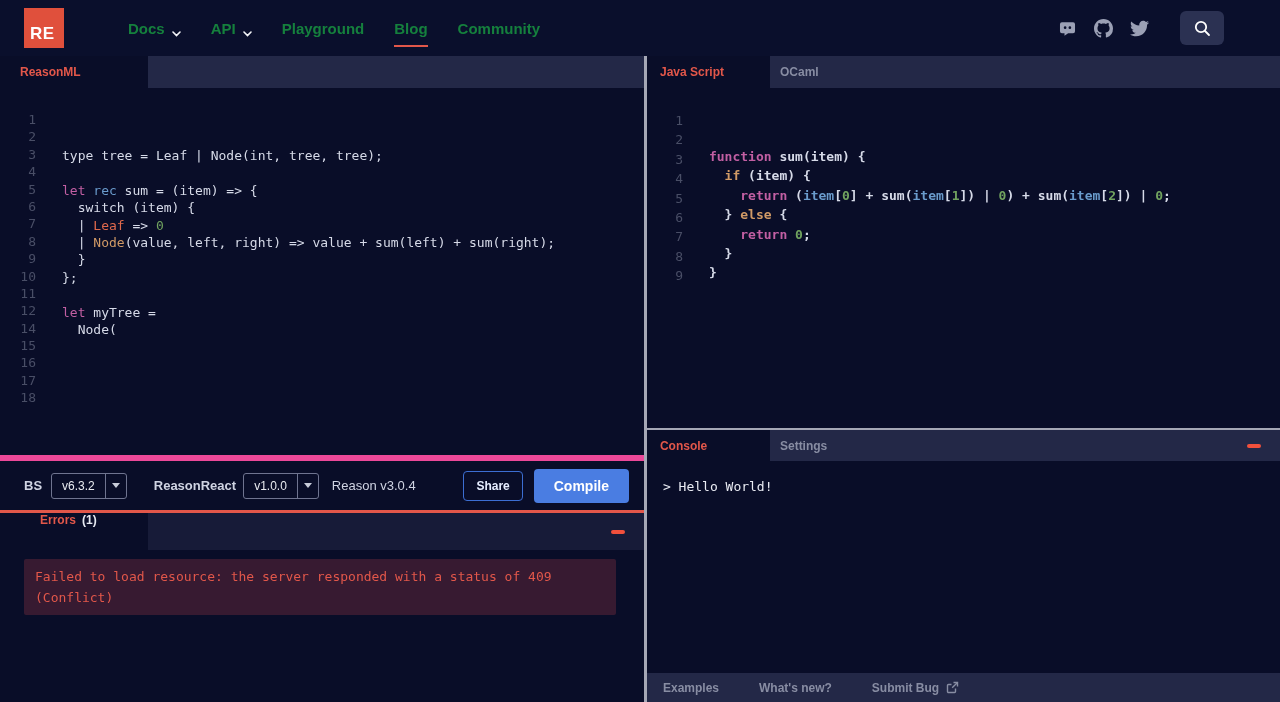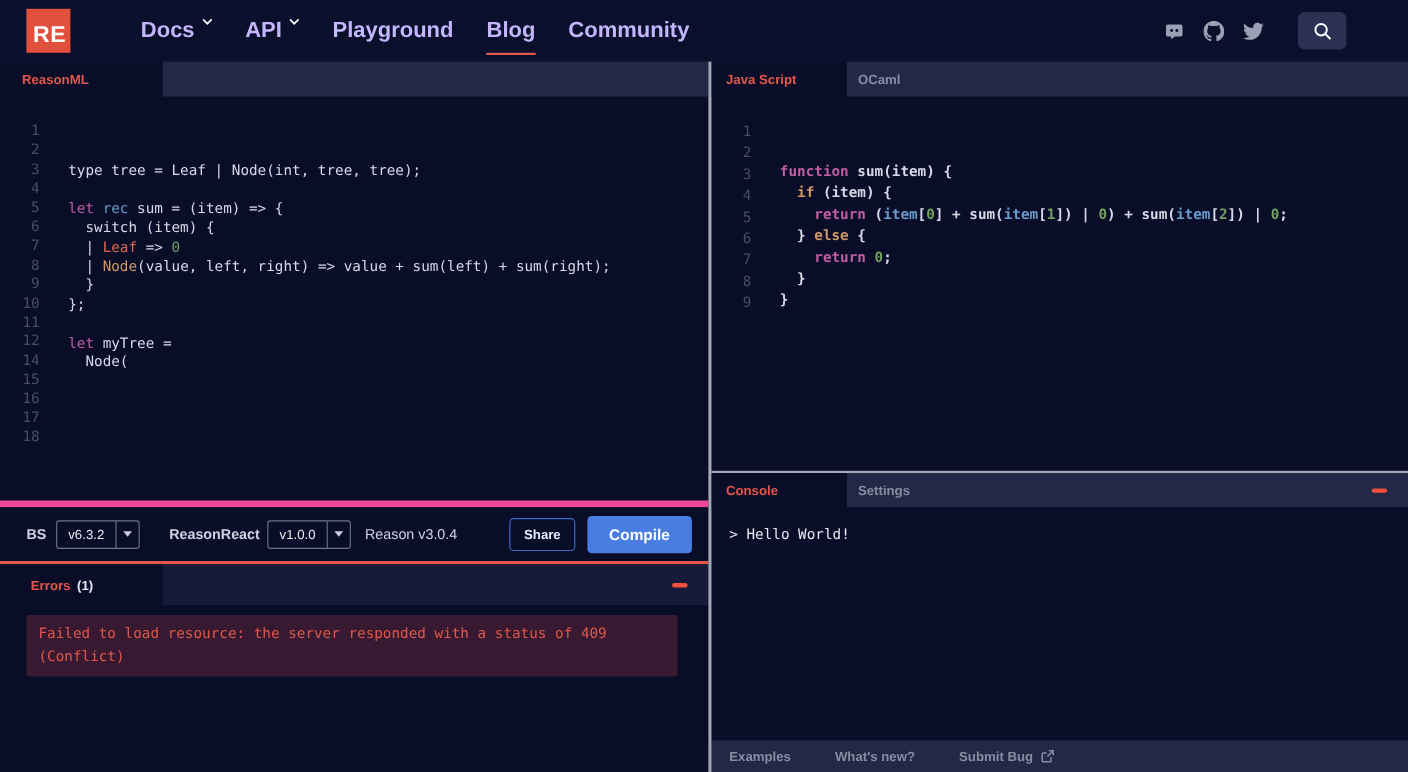--- a/index.html
+++ b/index.html
@@ -3,25 +3,25 @@
 <meta charset="utf-8">
 <style>
   * { margin:0; padding:0; box-sizing:border-box; }
   html,body { width:1280px; height:702px; overflow:hidden; background:#090d28;
     font-family:"Liberation Sans", sans-serif; }
 
   
   .navbar { height:56px; background:#0a0f2c; display:flex; align-items:center;
     padding:0 56px 0 24px; }
   .logo { width:40px; height:40px; background:#e0503c; color:#fff; font-weight:800;
-    font-size:21px; display:flex; align-items:flex-end; padding:0 0 4px 6px;
+    font-size:17px; display:flex; align-items:flex-end; padding:0 0 4px 6px;
     letter-spacing:.5px; flex-shrink:0; cursor:pointer; }
   .nav-items { display:flex; margin-left:64px; gap:30px; align-items:center; }
-  .nav-item { color:#c4b5fd; font-size:20px; font-weight:600; display:flex;
-    align-items:flex-start; gap:7px; position:relative; cursor:pointer; }
+  .nav-item { color:#15803d; font-size:15px; font-weight:600; display:flex;
+    align-items:flex-end; gap:7px; position:relative; cursor:pointer; }
   .nav-item.active::after { content:""; position:absolute; left:0; right:0;
     bottom:-10px; height:2px; background:#e2574a; }
   .nav-right { margin-left:auto; display:flex; align-items:center; gap:17px; }
   .soc-icon { width:19px; height:19px; display:block; cursor:pointer; }
   .soc-icon path, .soc-icon rect { fill:#9ba0b5; }
   .search-btn { width:44px; height:34px; background:#2b3152; border-radius:6px;
     display:flex; align-items:center; justify-content:center; margin-left:14px;
     cursor:pointer; border:none; }
 
   
@@ -78,22 +78,22 @@
     border:1px solid #3c6ed2; border-radius:4px; color:#e6edff; font-size:12px;
     font-weight:600; cursor:pointer; font-family:"Liberation Sans",sans-serif; }
   .compile-btn { margin-left:11px; height:34px; padding:0 20px; background:#4a7de2;
     border:none; border-radius:4px; color:#ffffff; font-size:14px; font-weight:600;
     cursor:pointer; font-family:"Liberation Sans",sans-serif; }
 
   
   .error-topline { height:3px; background:#e2574a; flex-shrink:0; }
   .errors-header { height:37px; background:#171b38; display:flex;
     align-items:stretch; flex-shrink:0; }
-  .errors-tab { width:148px; background:#090d28; display:flex; align-items:center;
-    padding-left:28px; gap:6px; font-size:12px; font-weight:700; cursor:pointer; }
+  .errors-tab { width:148px; background:#090d28; display:flex; 
+    padding-left:40px; gap:6px; font-size:12px; font-weight:700; cursor:pointer; }
   .errors-title { color:#e2574a; }
   .errors-count { color:#e6e9f2; }
   .errors-body { flex:1; background:#090d28; padding:9px 24px; }
   .error-box { background:#371a31; border-radius:2px; padding:7px 11px;
     font-family:"DejaVu Sans Mono","Liberation Mono",monospace; font-size:13px;
     line-height:21px; color:#e2574a; width:592px; }
 
   
   .hdivider { height:2px; background:#a5a7b5; flex-shrink:0; }
   .console-header { height:31px; background:#232847; display:flex;

